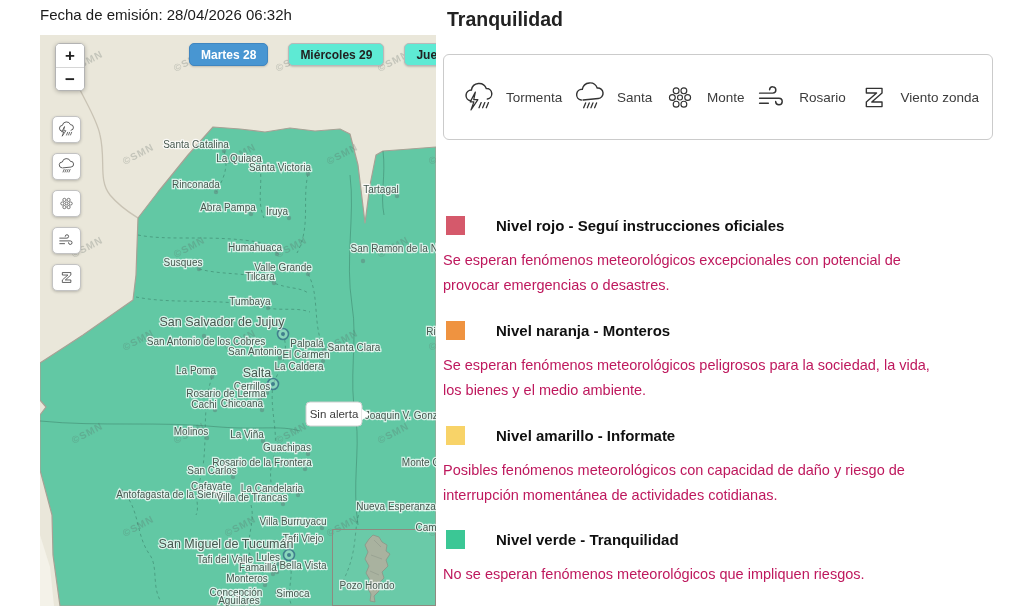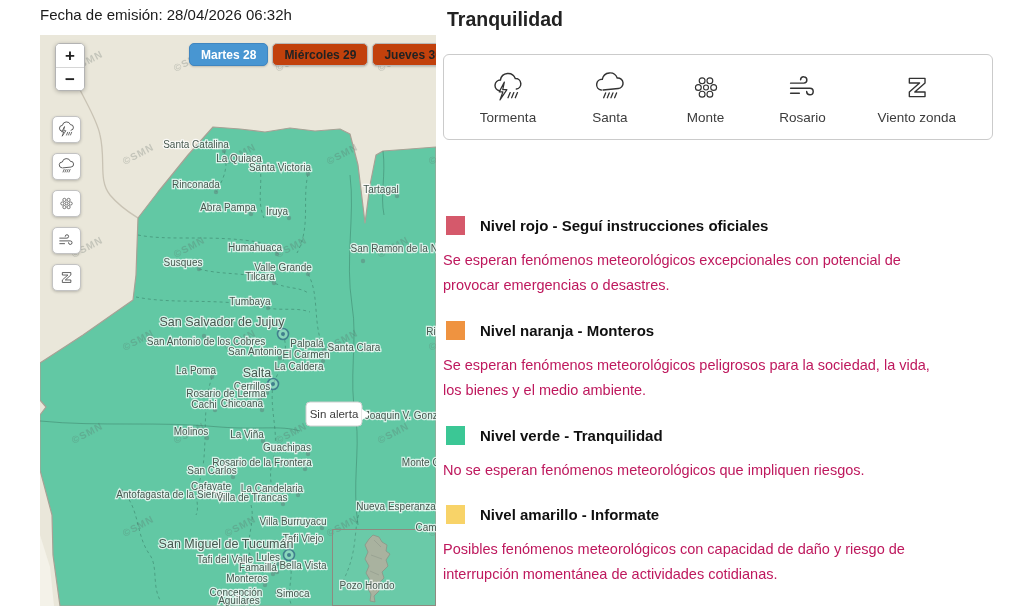--- a/index.html
+++ b/index.html
@@ -14,36 +14,36 @@
   #map svg.base{position:absolute;left:0;top:0;width:396px;height:571px;display:block}
   .zoomctl{position:absolute;left:15px;top:8px;width:28px;border:1px solid #b3b3b3;border-radius:5px;
     overflow:hidden;background:#fff;box-shadow:0 1px 4px rgba(0,0,0,.25);z-index:5}
   .zoomctl button{display:block;width:100%;height:23px;background:#fff;border:0;padding:0;
     font-size:17px;font-weight:bold;color:#222;line-height:21px;cursor:pointer}
   .zoomctl button + button{border-top:1px solid #d6d6d6}
   .filters{position:absolute;left:12px;top:81px;display:flex;flex-direction:column;gap:10px;z-index:5}
   .fbtn{width:29px;height:27px;background:#fff;border:1px solid #c3c3c3;border-radius:5px;
     box-shadow:0 1px 3px rgba(0,0,0,.22);display:flex;align-items:center;justify-content:center;padding:0;cursor:pointer}
   .fbtn svg{width:19px;height:19px;stroke:#333;fill:none}
-  .tabs{position:absolute;left:149px;top:8px;display:flex;gap:4px;z-index:5}
-  .tab{height:23px;padding:0 11px;border-radius:5px;background:#c2410c;border:1px solid #b9b9b9;
+  .tabs{position:absolute;left:149px;top:8px;display:flex;gap:20px;z-index:5}
+  .tab{height:23px;padding:0 11px;border-radius:5px;background:#5eead4;border:1px solid #b9b9b9;
     font-size:12px;font-weight:bold;color:#222;display:flex;align-items:center;
     box-shadow:0 1px 2px rgba(0,0,0,.18);cursor:pointer;white-space:nowrap}
   .tab.active{background:#4896d2;border-color:#4086c0;color:#fff}
   
   .panel{position:absolute;left:443px;top:0;width:560px}
   .panel h2{margin:8px 0 0 4px;font-size:19.5px;color:#222}
   .refbox{margin-top:23px;width:550px;height:86px;box-sizing:border-box;border:1px solid #cbcbcb;
     border-radius:6px;display:flex;align-items:center;justify-content:space-around;padding:0 10px;background:#fff}
-  .refitem{display:flex;flex-direction:column;align-items:center;gap:5px}
+  .refitem{display:flex;flex-direction:row;align-items:center;gap:5px}
   .refitem svg{width:44px;height:35px;stroke:#333;fill:none}
   .refitem span{font-size:13.5px;color:#3c3c3c}
   #levels{margin-top:76px}
   .level{margin-bottom:22px}
-  .level-head{display:flex;align-items:center;gap:15px}
+  .level-head{display:flex;align-items:center;gap:31px}
   .swatch{width:19px;height:19px;margin-left:3px;flex:none}
   .level-head h3{margin:0;font-size:15px;color:#101010}
   .level p{margin:13px 0 0;font-size:14.5px;line-height:1.75;color:#be185d;max-width:505px}
   
   text.city{fill:#46584f;paint-order:stroke;stroke:rgba(255,255,255,.75);stroke-width:2.4px;font-family:"Liberation Sans",sans-serif}
   text.wm{font-weight:bold;letter-spacing:1px;fill:rgba(90,100,95,.26);font-family:"Liberation Sans",sans-serif}
 </style>
 </head>
 <body>
 
@@ -343,26 +343,26 @@
       </div>
       <div class="level">
         <div class="level-head">
           <div class="swatch" style="background: rgb(239, 147, 64);"></div>
           <h3>Nivel naranja - Monteros</h3>
         </div>
         <p>Se esperan fenómenos meteorológicos peligrosos para la sociedad, la vida, los bienes y el medio ambiente.</p>
       </div>
       <div class="level">
         <div class="level-head">
+          <div class="swatch" style="background: rgb(248, 211, 104);"></div>
+          <h3>Nivel amarillo - Informate</h3>
+        </div>
+        <p>Posibles fenómenos meteorológicos con capacidad de daño y riesgo de interrupción momentánea de actividades cotidianas.</p>
+      </div>
+      <div class="level">
+        <div class="level-head">
           <div class="swatch" style="background: rgb(59, 199, 149);"></div>
           <h3>Nivel verde - Tranquilidad</h3>
         </div>
         <p>No se esperan fenómenos meteorológicos que impliquen riesgos.</p>
       </div>
-      <div class="level">
-        <div class="level-head">
-          <div class="swatch" style="background: rgb(248, 211, 104);"></div>
-          <h3>Nivel amarillo - Informate</h3>
-        </div>
-        <p>Posibles fenómenos meteorológicos con capacidad de daño y riesgo de interrupción momentánea de actividades cotidianas.</p>
-      </div>
     </div>
 </div>
 
 </body></html>

